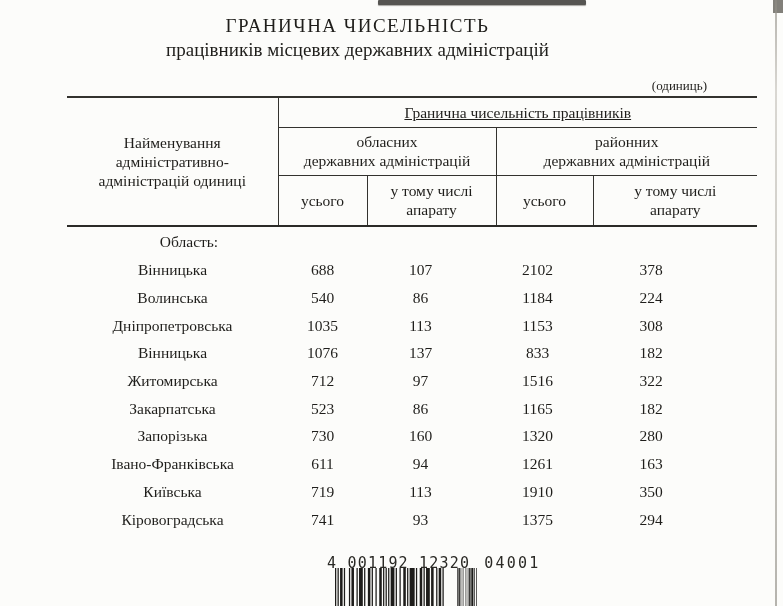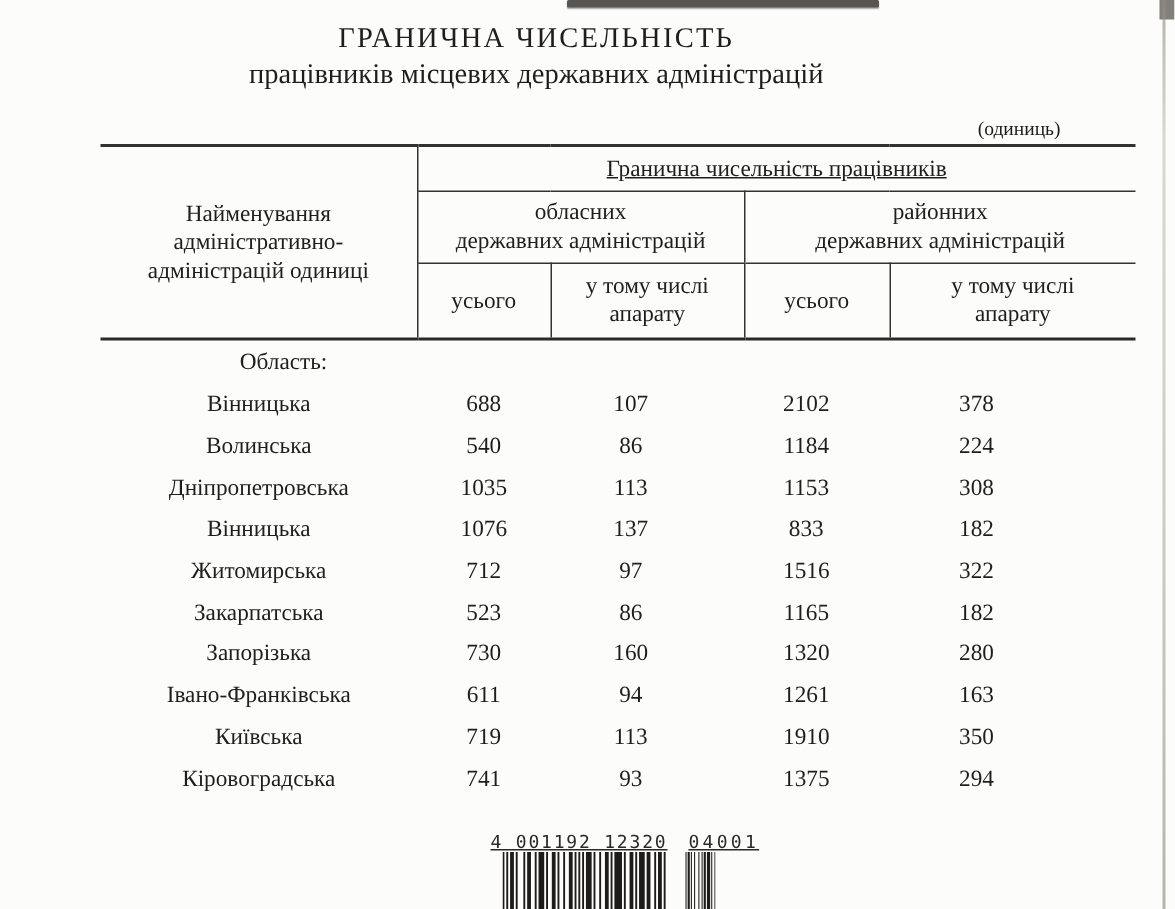--- a/index.html
+++ b/index.html
@@ -35,21 +35,21 @@
   tr.sec-row{height:30px;} tr.data-row{height:27.7px;font-family:Liberation Serif, serif;}
   td.region{text-align:left;padding-left:3px;font-size:16px;}
   td.region.indent{padding-left:33px;}
   td.num{font-size:16.5px;}
   td.num.c2{padding-right:22px;}
   td.num.c3{padding-right:14px;}
   td.num.c4{padding-right:48px;}
   
   .barcode{position:absolute;left:327px;top:554px;width:170px;}
   .barcode-text{font-family:"DejaVu Sans Mono","Liberation Mono",monospace;
-    font-size:12px;letter-spacing:1.2px;color:#2a2925;white-space:pre;text-decoration:underline;}
+    font-size:15px;letter-spacing:1.2px;color:#2a2925;white-space:pre;}
   .barcode-text .addon{margin-left:14px;letter-spacing:2.2px;}
   .bars{position:absolute;left:8px;top:14px;height:38px;}
 </style>
 </head>
 <body>
 
 <div class="top-smudge"></div>
 <div class="corner-mark"></div>
 <div class="page-edge-line"></div>
 

